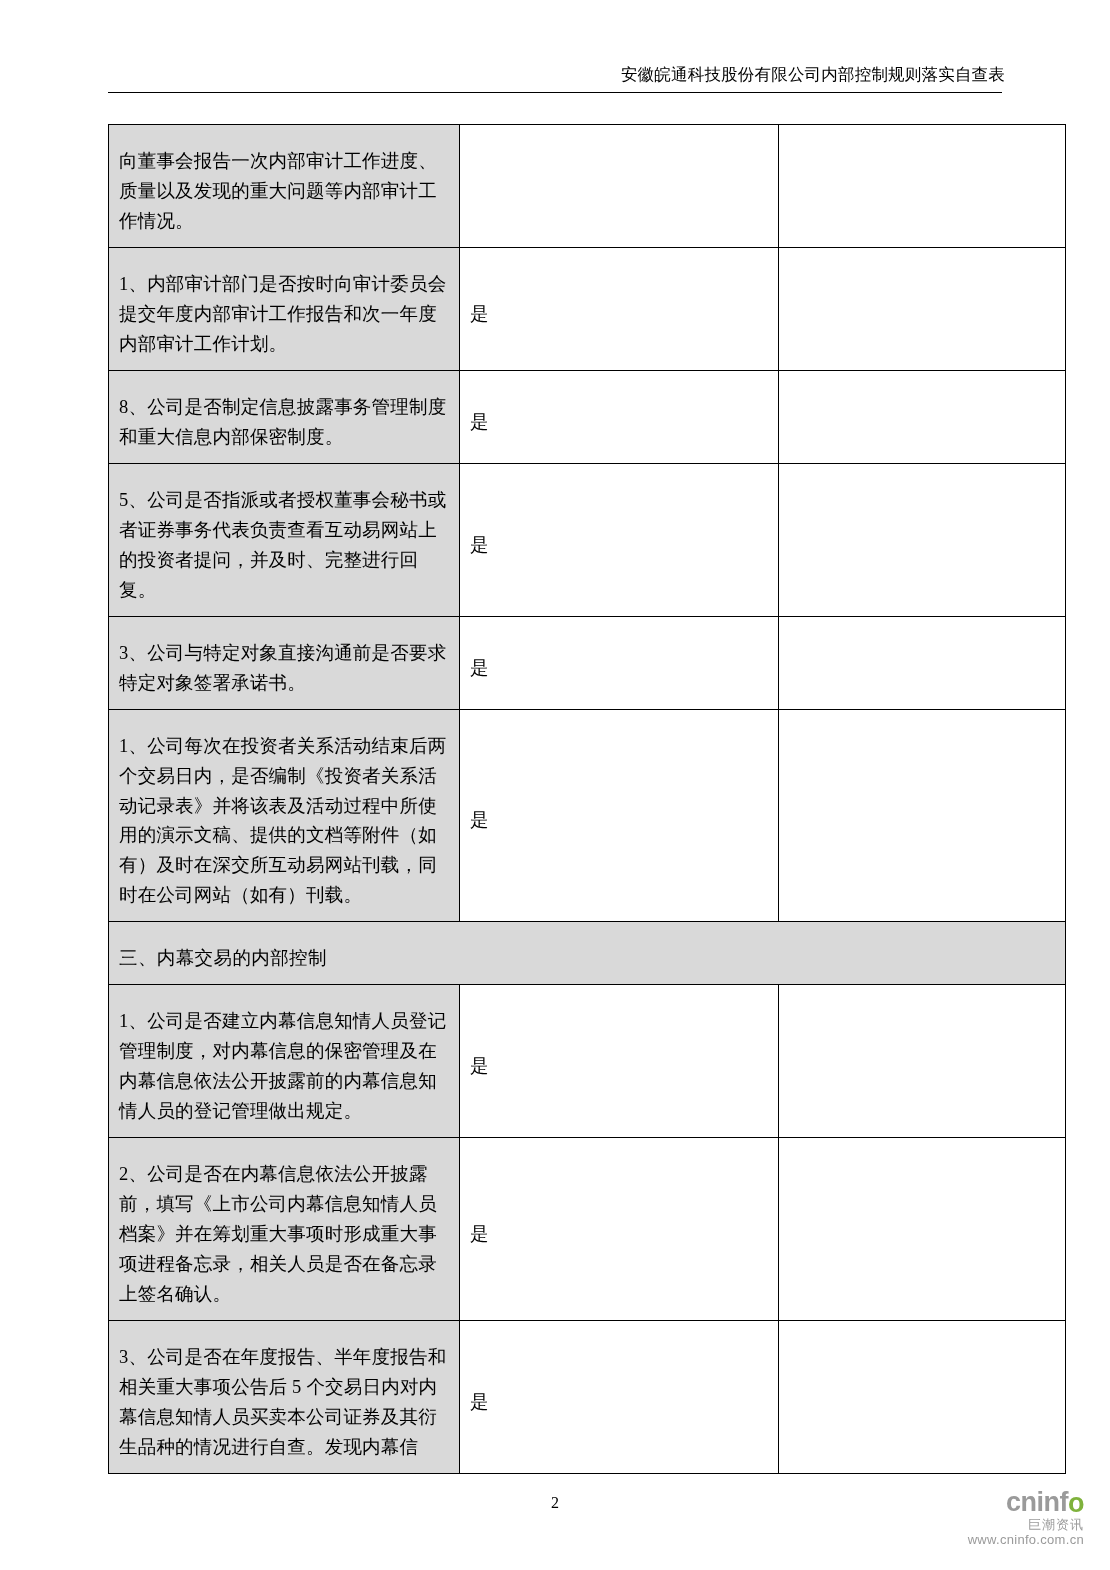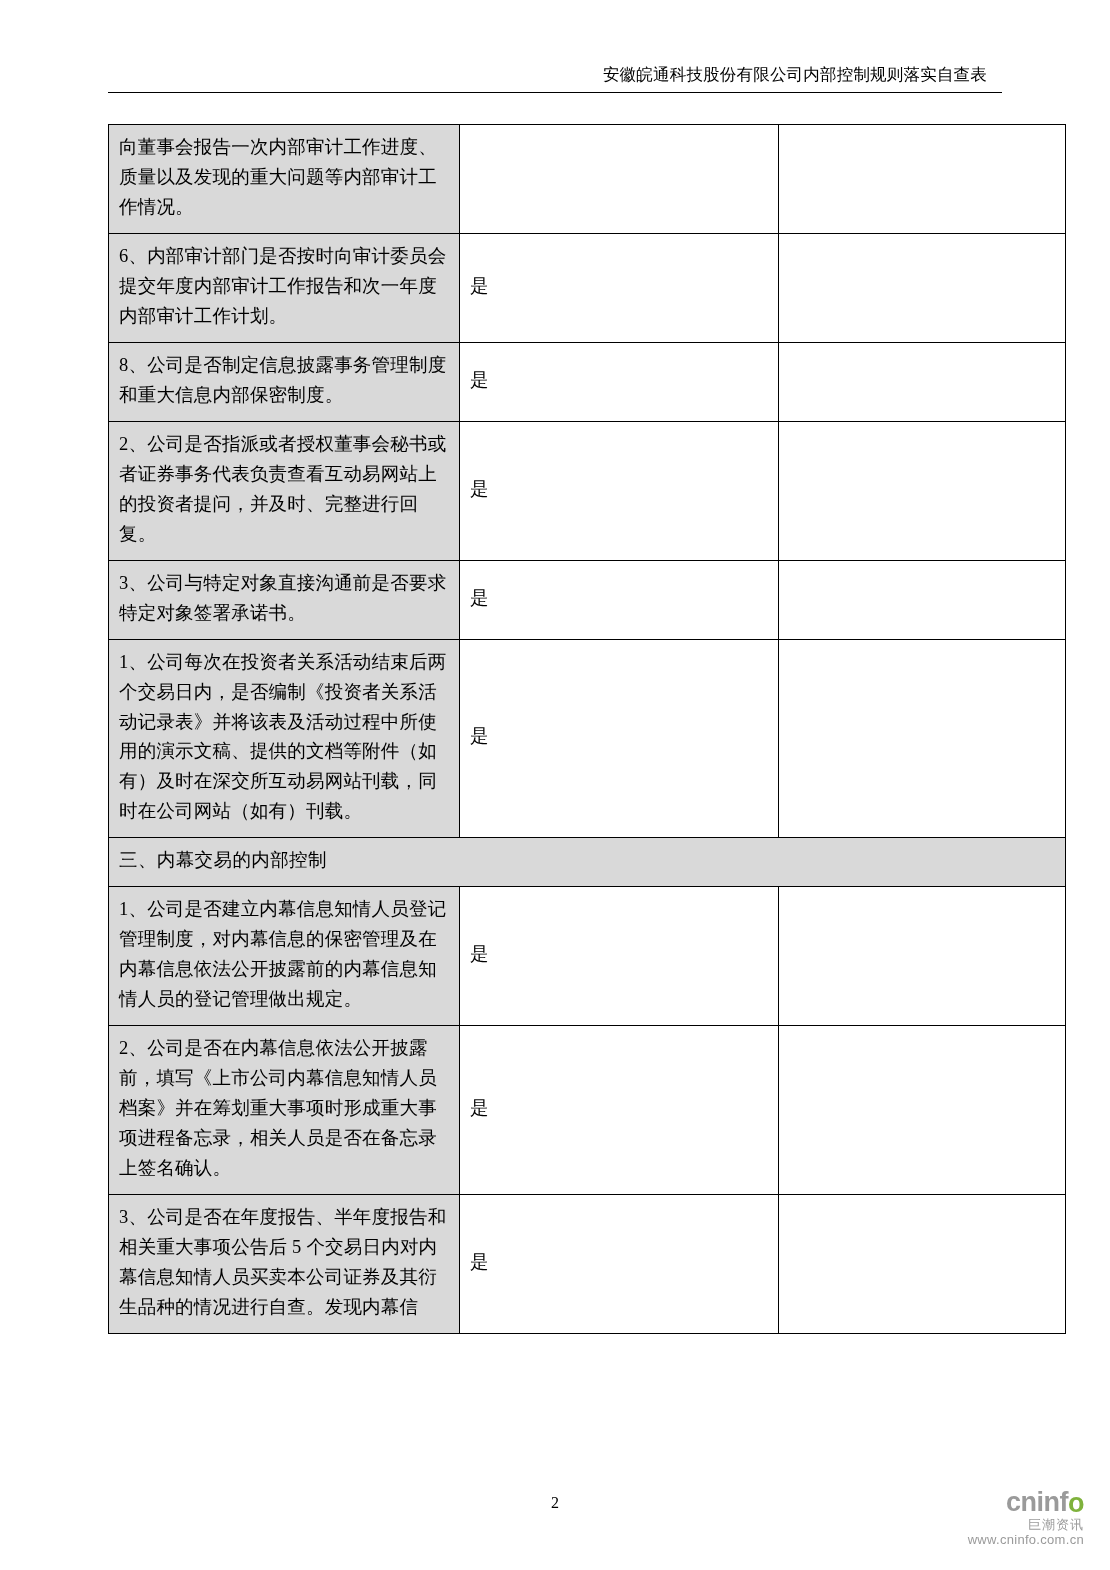--- a/index.html
+++ b/index.html
@@ -16,21 +16,21 @@
     width: 1110px;
     height: 1570px;
     margin: 0 auto;
     background: #ffffff;
     box-sizing: border-box;
     overflow: hidden;
   }
   .header {
     position: absolute;
     top: 64px;
-    left: 93px;
+    left: 111px;
     width: 894px;
     text-align: right;
     font-size: 16.5px;
     letter-spacing: 0.2px;
   }
   .header-rule {
     position: absolute;
     top: 92px;
     left: 108px;
     width: 894px;
@@ -41,21 +41,21 @@
     position: absolute;
     top: 124px;
     left: 108px;
     width: 894px;
     border-collapse: collapse;
     table-layout: fixed;
   }
   table.doc td {
     border: 1px solid #000000;
     vertical-align: middle;
-    padding: 8px 10px 10px 10px;
+    padding: 22px 10px 10px 10px;
     font-size: 18.5px;
     line-height: 1.62;
   }
   td.q {
     width: 330px;
     background: #d9d9d9;
     vertical-align: top;
     letter-spacing: 0.2px;
   }
   td.a {
@@ -127,31 +127,31 @@
   <div class="header-rule"></div>
 
   <table class="doc">
     <tbody>
       <tr>
         <td class="q">向董事会报告一次内部审计工作进度、质量以及发现的重大问题等内部审计工作情况。</td>
         <td class="a"></td>
         <td class="c"></td>
       </tr>
       <tr>
-        <td class="q">6、内部审计部门是否按时向审计委员会提交年度内部审计工作报告和次一年度内部审计工作计划。</td>
+        <td class="q">1、内部审计部门是否按时向审计委员会提交年度内部审计工作报告和次一年度内部审计工作计划。</td>
         <td class="a">是</td>
         <td class="c"></td>
       </tr>
       <tr>
         <td class="q">8、公司是否制定信息披露事务管理制度和重大信息内部保密制度。</td>
         <td class="a">是</td>
         <td class="c"></td>
       </tr>
       <tr>
-        <td class="q">2、公司是否指派或者授权董事会秘书或者证券事务代表负责查看互动易网站上的投资者提问，并及时、完整进行回复。</td>
+        <td class="q">5、公司是否指派或者授权董事会秘书或者证券事务代表负责查看互动易网站上的投资者提问，并及时、完整进行回复。</td>
         <td class="a">是</td>
         <td class="c"></td>
       </tr>
       <tr>
         <td class="q">3、公司与特定对象直接沟通前是否要求特定对象签署承诺书。</td>
         <td class="a">是</td>
         <td class="c"></td>
       </tr>
       <tr>
         <td class="q">1、公司每次在投资者关系活动结束后两个交易日内，是否编制《投资者关系活动记录表》并将该表及活动过程中所使用的演示文稿、提供的文档等附件（如有）及时在深交所互动易网站刊载，同时在公司网站（如有）刊载。</td>

